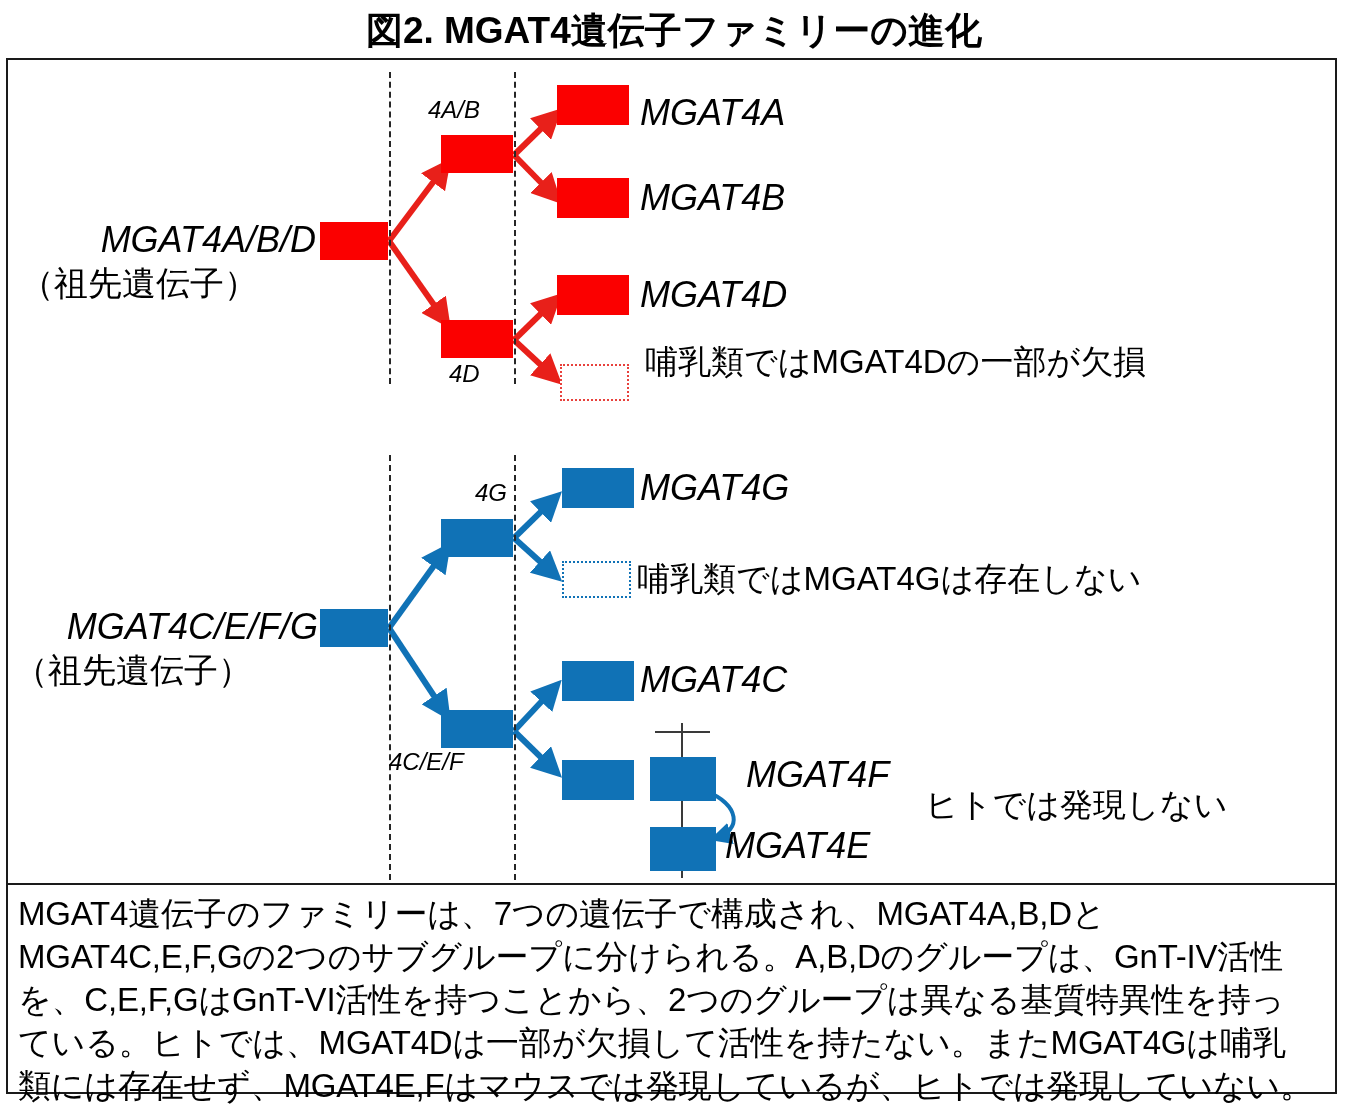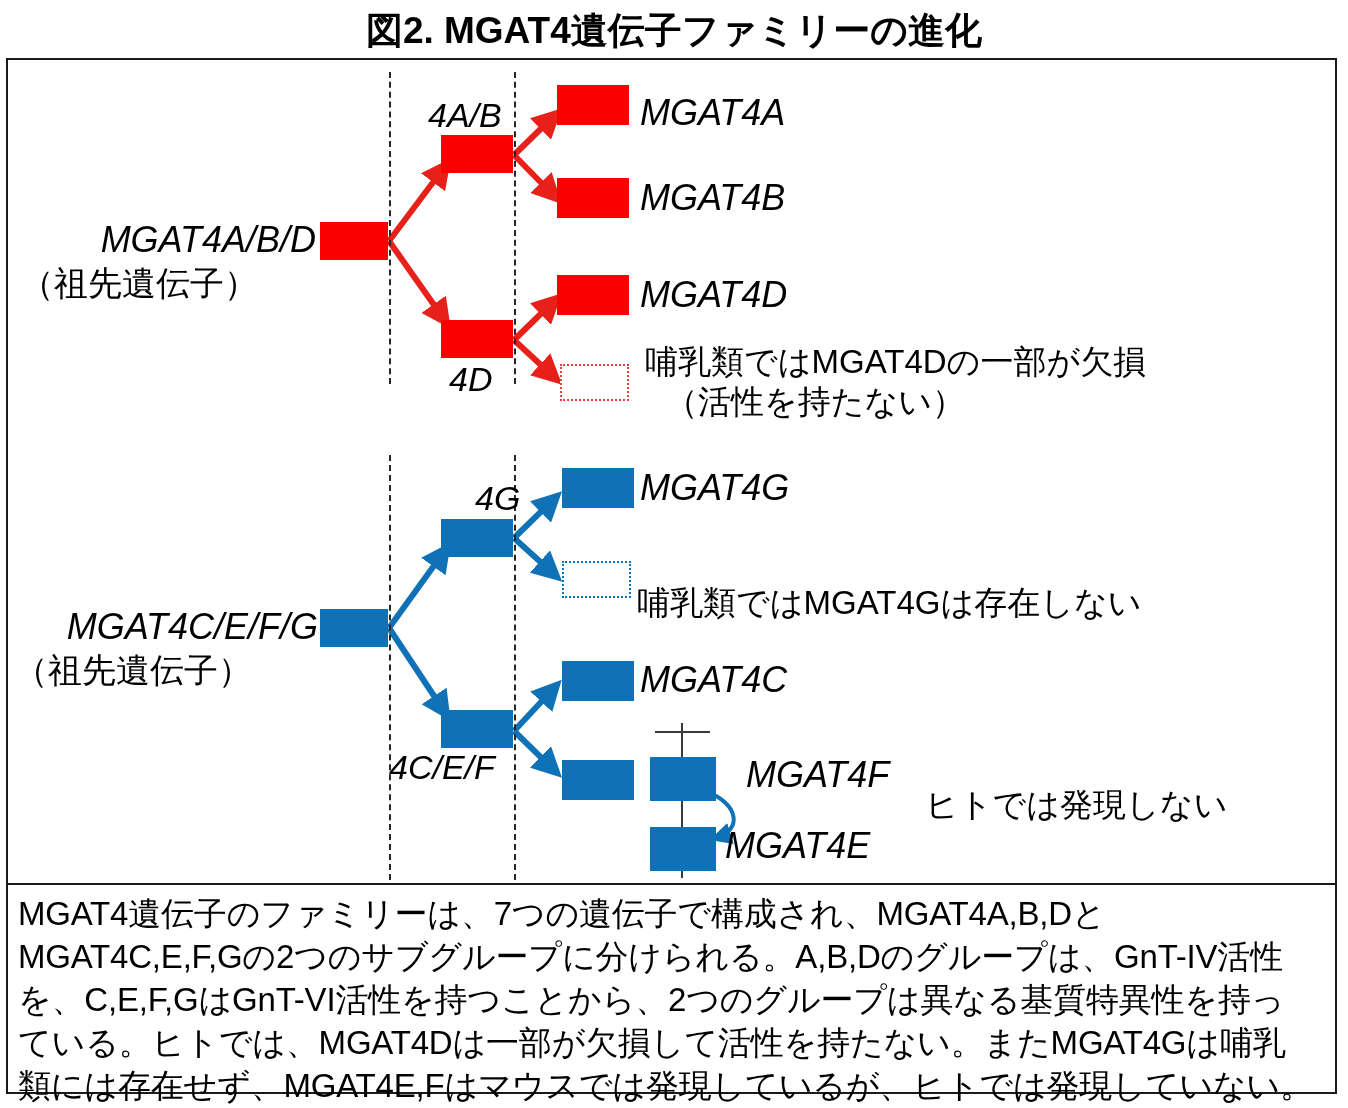--- a/index.html
+++ b/index.html
@@ -58,21 +58,21 @@
     font-style:italic;font-size:36px;color:#000;white-space:nowrap;text-align:right;
   }
   .anc-sub{
     position:absolute;
     font-size:34px;color:#000;white-space:nowrap;
   }
 
   
   .nlabel{
     position:absolute;
-    font-style:italic;font-size:34px;color:#000;white-space:nowrap;
+    font-style:italic;font-size:24px;color:#000;white-space:nowrap;
   }
 
   
   .anno{
     position:absolute;
     font-size:33px;color:#000;white-space:nowrap;line-height:1.18;
   }
 
   
   .caption{
@@ -157,38 +157,37 @@
   <div class="gname" style="left:640px;top:92px;">MGAT4A</div>
 
   <div class="gbox red" style="left:557px;top:178px;width:72px;height:40px;"></div>
   <div class="gname" style="left:640px;top:177px;">MGAT4B</div>
 
   <div class="gbox red" style="left:557px;top:275px;width:72px;height:40px;"></div>
   <div class="gname" style="left:640px;top:274px;">MGAT4D</div>
 
   <div class="gbox red-dotted" style="left:560px;top:364px;width:69px;height:37px;"></div>
   <div class="anno" style="left:645px;top:343px;">哺乳類ではMGAT4Dの一部が欠損</div>
-  <div class="anno" style="left:665px;top:383px;">（活性を持たない）</div>
 
   <div class="anc-name" style="left:14px;top:606px;width:304px;">MGAT4C/E/F/G</div>
   <div class="anc-sub" style="left:14px;top:648px;width:304px;">（祖先遺伝子）</div>
 
   <div class="gbox blue" style="left:320px;top:609px;width:68px;height:38px;"></div>
 
   <div class="nlabel" style="left:453px;top:479px;margin-left:22px;">4G</div>
   <div class="gbox blue" style="left:441px;top:519px;width:72px;height:38px;"></div>
 
   <div class="nlabel" style="left:389px;top:748px;">4C/E/F</div>
   <div class="gbox blue" style="left:441px;top:710px;width:72px;height:38px;"></div>
 
   <div class="gbox blue" style="left:562px;top:468px;width:72px;height:40px;"></div>
   <div class="gname" style="left:640px;top:467px;">MGAT4G</div>
 
   <div class="gbox blue-dotted" style="left:562px;top:561px;width:69px;height:37px;"></div>
-  <div class="anno" style="left:637px;top:584px;">哺乳類ではMGAT4Gは存在しない</div>
+  <div class="anno" style="left:637px;top:560px;">哺乳類ではMGAT4Gは存在しない</div>
 
   <div class="gbox blue" style="left:562px;top:661px;width:72px;height:40px;"></div>
   <div class="gname" style="left:640px;top:659px;">MGAT4C</div>
 
 
   <div class="dup-axis" style="left:681px;top:723px;height:155px;"></div>
   <div class="dup-cross" style="left:655px;top:731px;width:55px;"></div>
 
   <div class="gbox blue" style="left:562px;top:760px;width:72px;height:40px;"></div>
 

